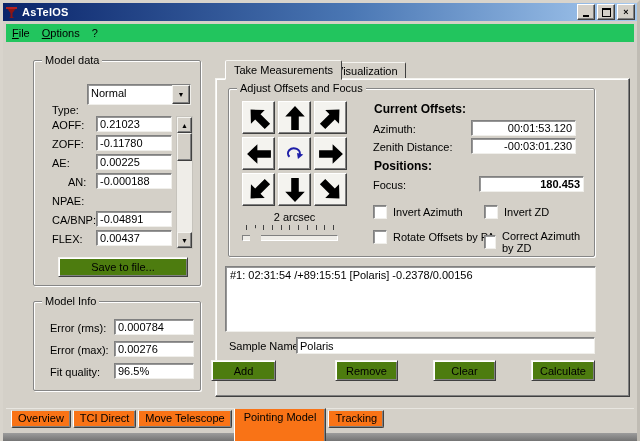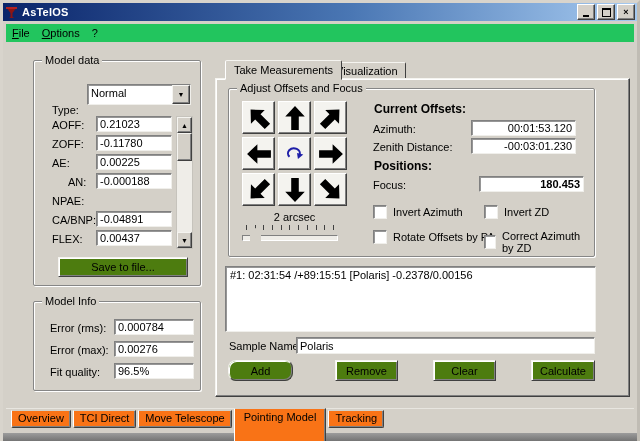--- a/index.html
+++ b/index.html
@@ -228,21 +228,21 @@
     </div>
   </div>
 
   <div class="listbox" style="left:222px;top:263px;width:369px;height:64px;z-index:4;">
     <div class="list-item">#1: 02:31:54 /+89:15:51 [Polaris] -0.2378/0.00156</div>
   </div>
 
   <span class="lbl" style="left:226px;top:337px;z-index:4;">Sample Name:</span>
   <input class="field" style="position: absolute; left: 293px; top: 334px; width: 291px; height: 15px; z-index: 4;" value="Polaris">
 
-  <div class="btn" style="position:absolute;left:225px;top:357px;width:63px;height:19px;z-index:4;border-radius:8px;">Add</div>
+  <div class="btn" style="position:absolute;left:208px;top:357px;width:63px;height:19px;z-index:4;">Add</div>
   <div class="btn" style="position:absolute;left:332px;top:357px;width:61px;height:19px;z-index:4;">Remove</div>
   <div class="btn" style="position:absolute;left:430px;top:357px;width:61px;height:19px;z-index:4;">Clear</div>
   <div class="btn" style="position:absolute;left:528px;top:357px;width:62px;height:19px;z-index:4;">Calculate</div>
 
   <div class="bottom-divider"></div>
   <div class="bottom-tabs">
     <div class="tab-bottom">Overview</div>
     <div class="tab-bottom">TCI Direct</div>
     <div class="tab-bottom">Move Telescope</div>
     <div class="tab-bottom active">Pointing Model</div>

